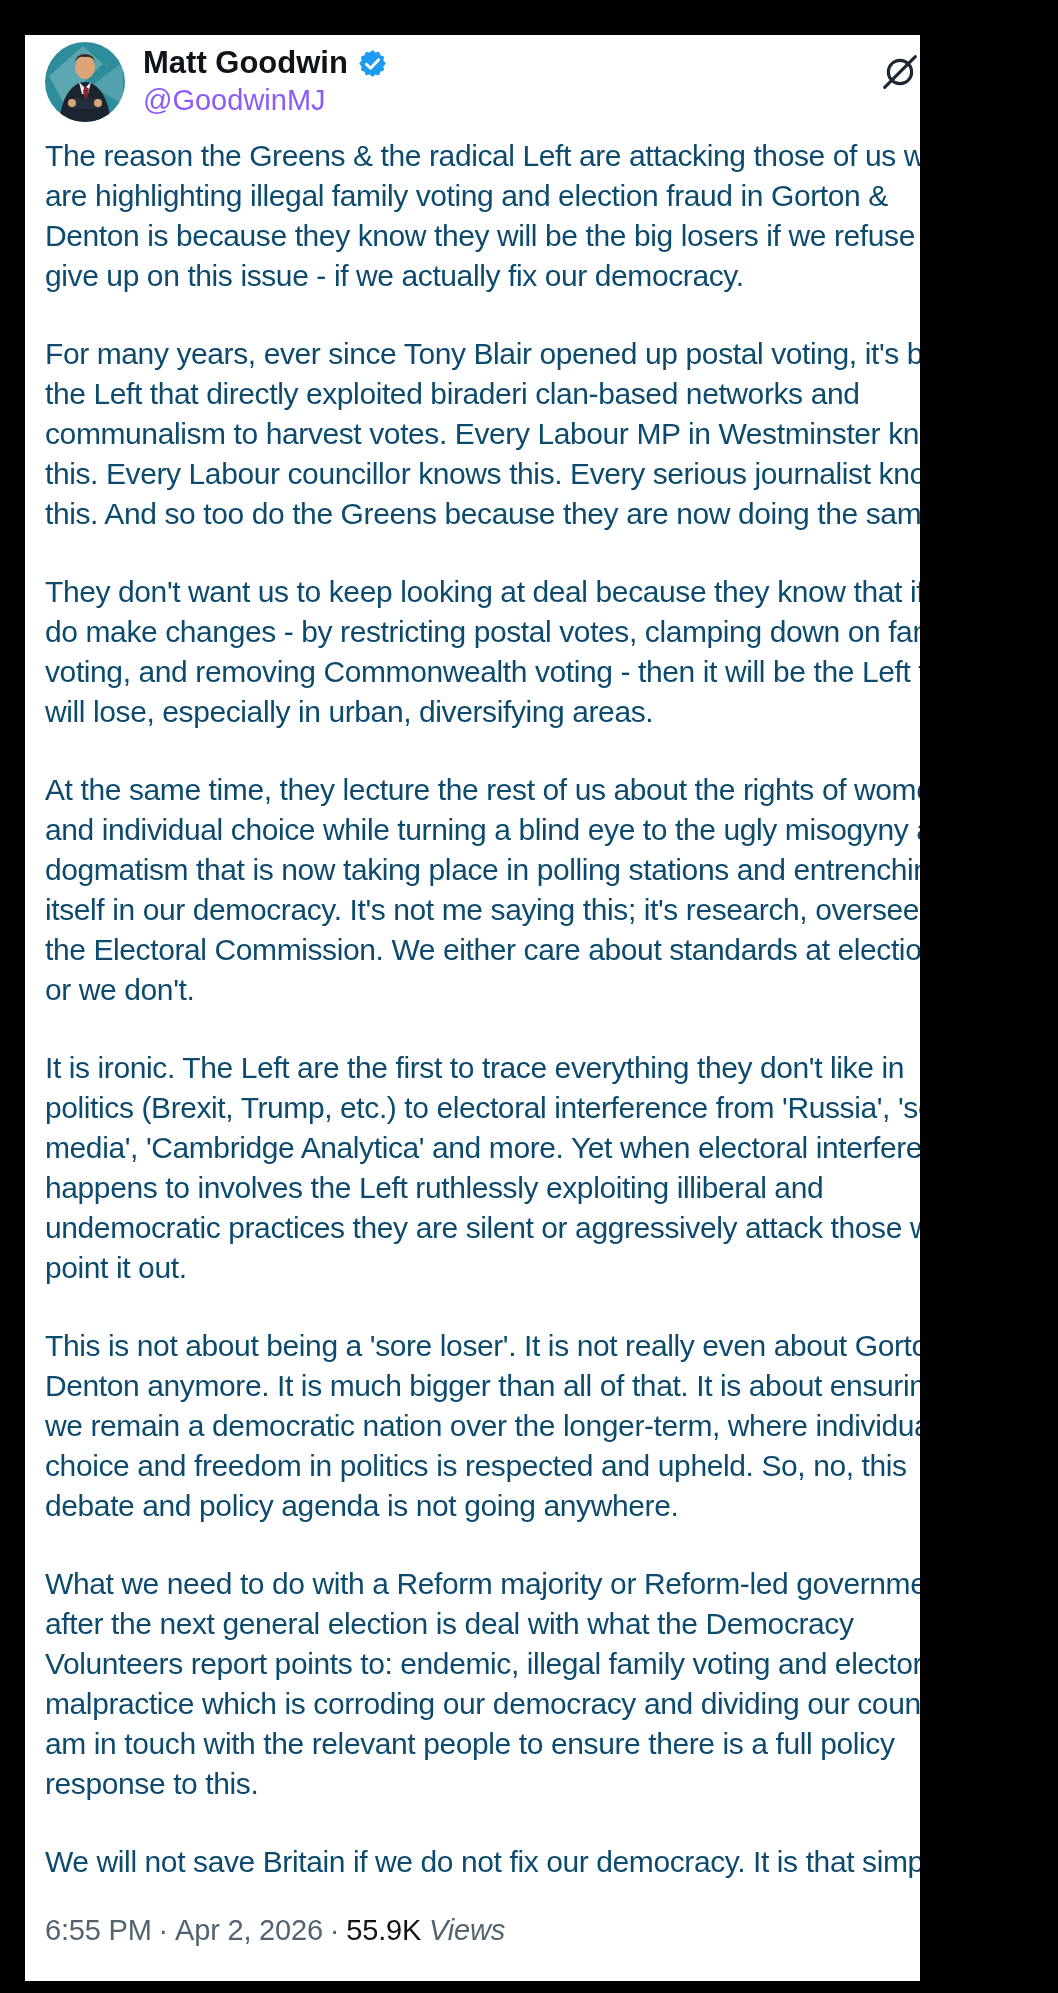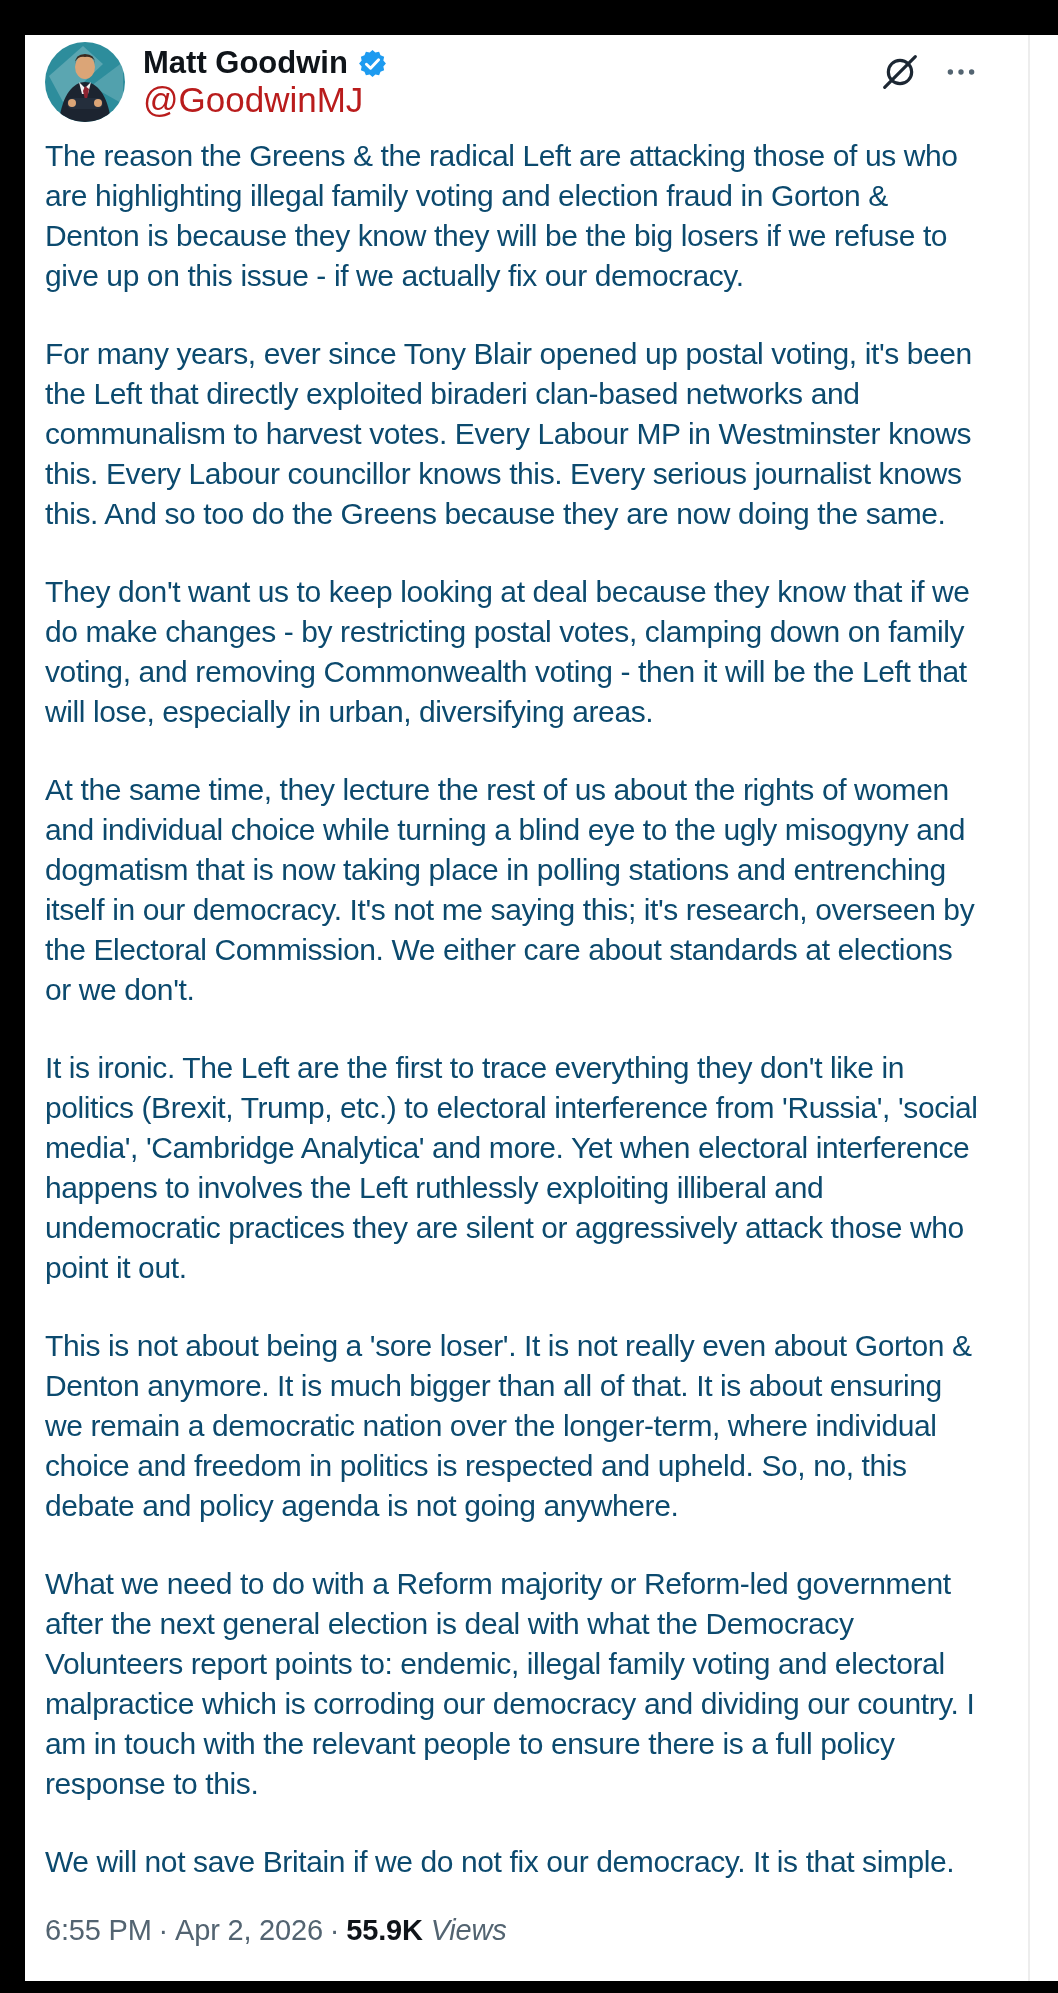--- a/index.html
+++ b/index.html
@@ -1,21 +1,21 @@
 <!DOCTYPE html>
 <html><head>
 <meta charset="utf-8">
 <style>
   * { margin: 0; padding: 0; box-sizing: border-box; }
   html, body { background: #000; }
   body { font-family: "Liberation Sans", sans-serif; }
 
   .page {
     position: relative;
-    width: 1058px;
+    width: 920px;
     height: 1993px;
     background: #000;
     overflow: hidden;
   }
 
   .tweet-card {
     position: absolute;
     left: 25px;
     top: 35px;
     width: 1033px;
@@ -63,22 +63,22 @@
     align-items: center;
     gap: 9px;
     font-size: 31px;
     font-weight: 700;
     color: #0f1419;
     line-height: 38px;
     cursor: pointer;
   }
   .verified { width: 31px; height: 31px; flex-shrink: 0; }
   .handle {
-    font-size: 35px;
-    color: #b91c1c;
+    font-size: 29px;
+    color: #8b5cf6;
     line-height: 36px;
     cursor: pointer;
   }
   .header-actions {
     margin-left: auto;
     display: flex;
     align-items: center;
     gap: 24px;
     padding-top: 10px;
   }
@@ -106,21 +106,21 @@
 
   
   .tweet-footer {
     font-size: 29px;
     line-height: 36px;
     color: #536471;
     letter-spacing: -0.2px;
     white-space: nowrap;
   }
   .tweet-footer .sep { margin: 0 7px; }
-  .views-count { color: #0f1419; font-weight: 700; }
+  .views-count { color: #0f1419; font-weight: 400; }
   .views-label { margin-left: 8px; font-style: italic; }
 </style>
 </head>
 <body>
 
 <div class="page">
   <article class="tweet-card">
     <div class="card-divider"></div>
     <div class="tweet-inner">
 

